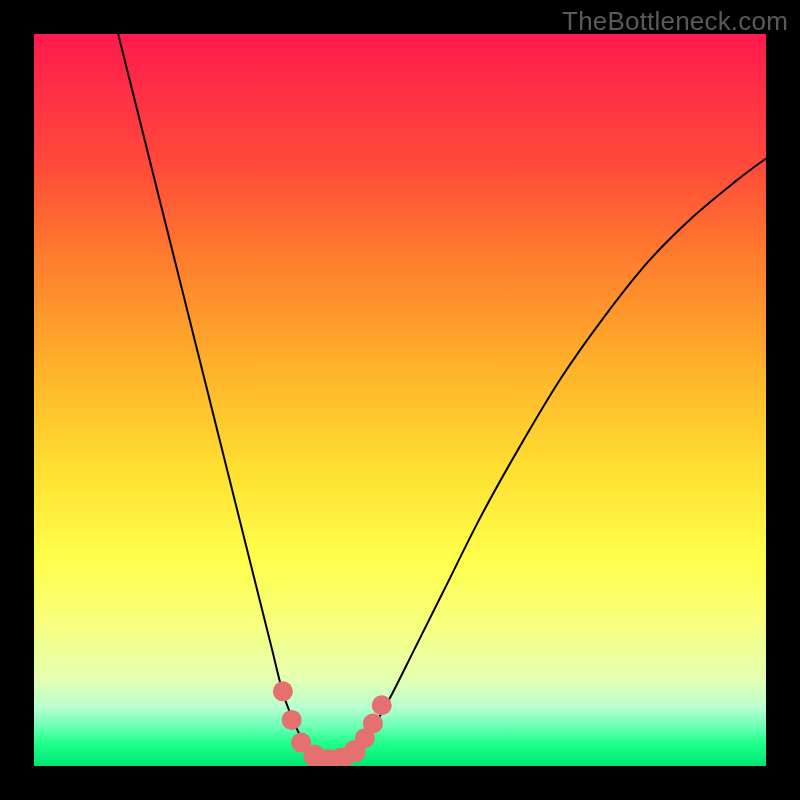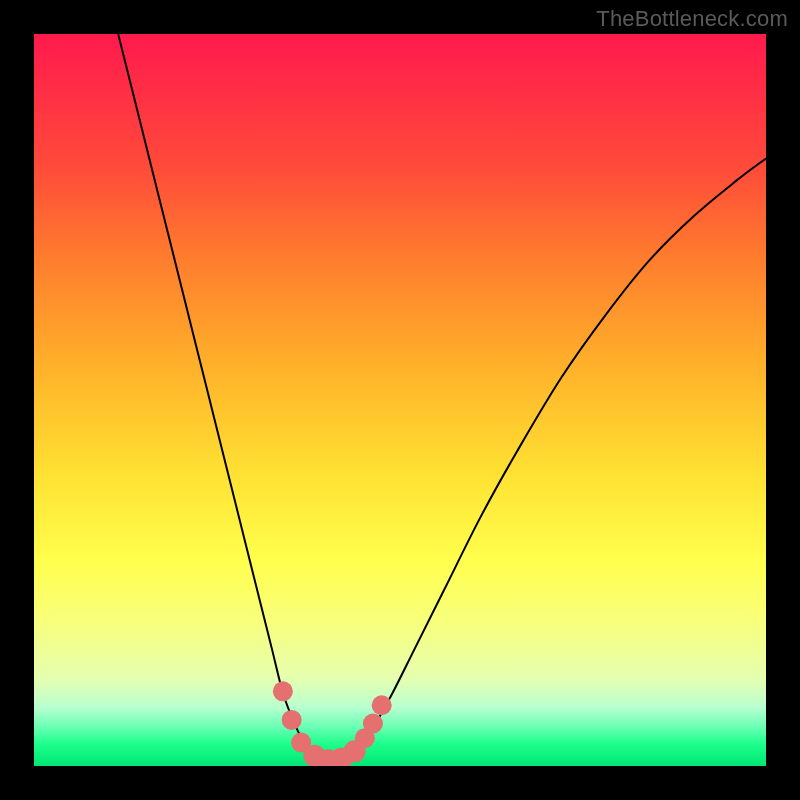--- a/index.html
+++ b/index.html
@@ -29,21 +29,21 @@
       #5fffb0 95%,
       #1dff8a 97%,
       #00e673 100%
     );
   }
   .wm {
     position: absolute;
     top: 6px;
     right: 12px;
     font-family: Arial, Helvetica, sans-serif;
-    font-size: 22px;
+    font-size: 26px;
     color: #5a5a5a;
     font-weight: 500;
     letter-spacing: 0.2px;
   }
   svg.curve {
     position: absolute;
     left: 0;
     top: 0;
     width: 100%;
     height: 100%;

